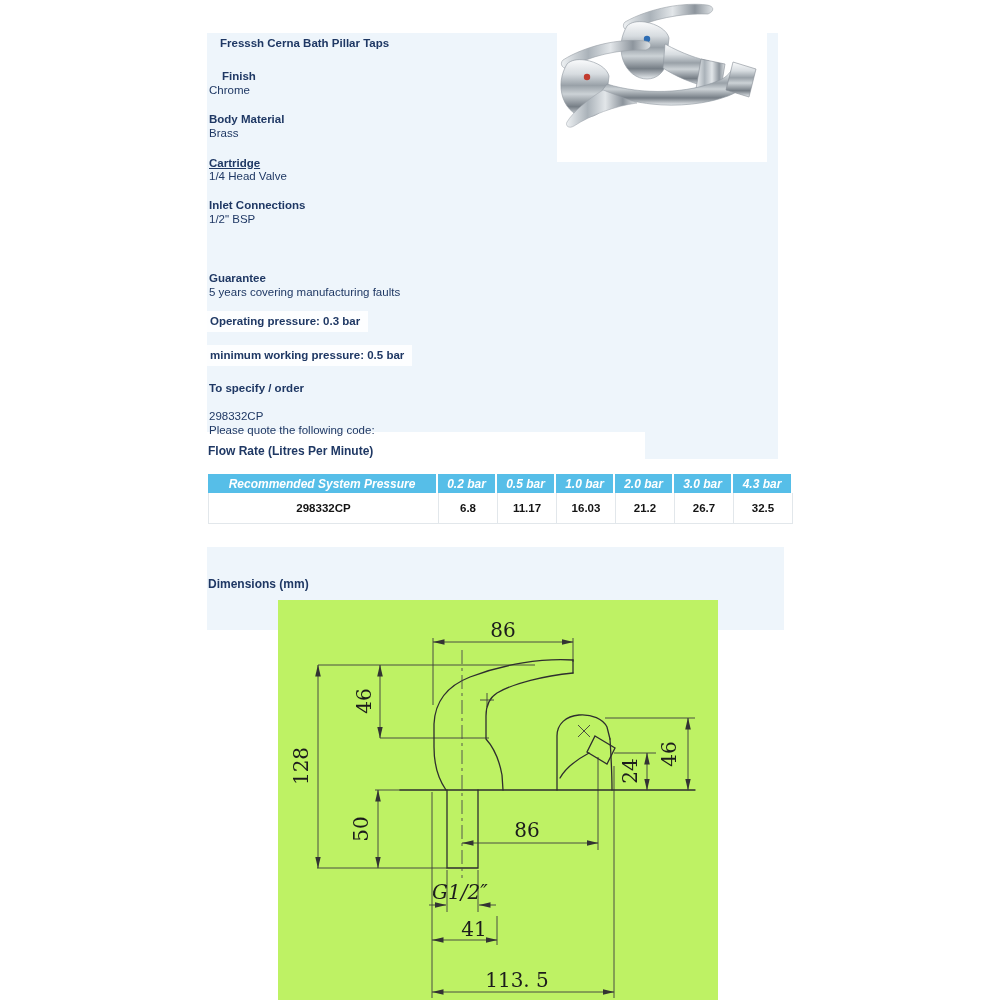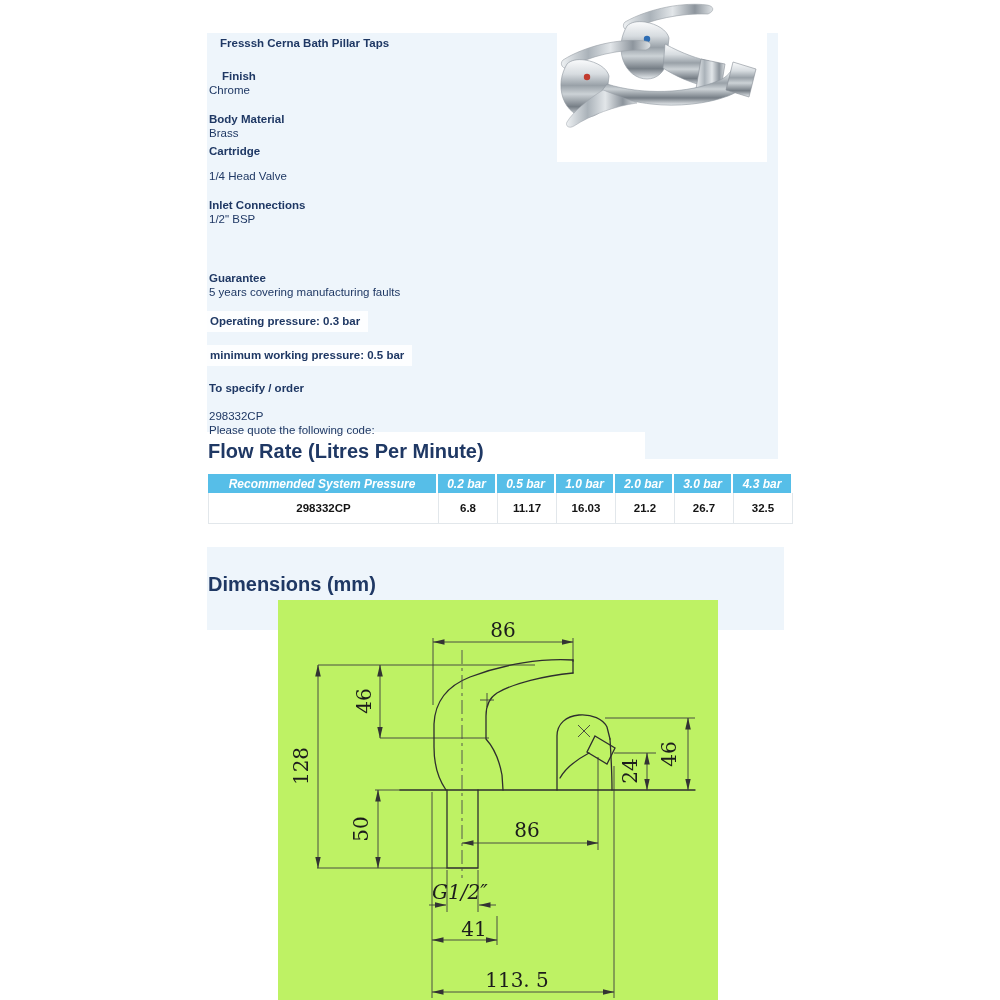--- a/index.html
+++ b/index.html
@@ -10,21 +10,21 @@
   .abs { position:absolute; }
   .spec-panel { left:207px; top:33px; width:571px; height:426px; background:#eef5fb; z-index:1; }
   .dim-band   { left:207px; top:547px; width:577px; height:83px; background:#eef5fb; z-index:1; }
   .photo-box  { left:557px; top:0px;  width:210px; height:162px; background:#fff; z-index:2; }
   .draw-box   { left:278px; top:600px; width:440px; height:400px; background:#bef264; z-index:2; }
   .heading-bg { left:195px; top:432px; width:450px; height:33px; background:#fff; z-index:2; }
 
   .t { position:absolute; z-index:3; font-size:11.5px; line-height:14px; white-space:pre; }
   .b { font-weight:bold; }
   .hl { background:#fdfeff; padding:3px 8px 4px 3px; font-weight:bold; }
-  .h1 { position:absolute; z-index:3; font-size:20px; font-weight:bold; line-height:18px; }
+  .h1 { position:absolute; z-index:3; font-size:12px; font-weight:bold; line-height:18px; }
 
   .flow-table { position:absolute; left:208px; top:474px; z-index:3; }
   .ft-header, .ft-row { display:grid; grid-template-columns:230px 59px 59px 59px 59px 59px 58px; }
   .ft-header .cell {
     background:#56bee8; color:#ffffff; font-weight:bold; font-size:12px;
     height:19px; display:flex; align-items:center; justify-content:center;
     border-right:2px solid #ffffff;
     font-style:italic;
   }
   .ft-header .cell:last-child { border-right:none; }
@@ -92,21 +92,21 @@
   </div>
 
   <div class="t b abs" style="left:209px; top:36px;padding-left:11px;">Fresssh Cerna Bath Pillar Taps</div>
 
   <div class="t b abs" style="left:206px; top:69px;margin-left:16px;">Finish</div>
   <div class="t abs" style="left:209px; top:83px;">Chrome</div>
 
   <div class="t b abs" style="left:209px; top:112px;">Body Material</div>
   <div class="t abs" style="left:209px; top:126px;">Brass</div>
 
-  <div class="t b abs" style="left:209px; top:144px;">Cartridge</div>
+  <div class="t b abs" style="left:209px; top:156px;text-decoration:underline;">Cartridge</div>
   <div class="t abs" style="left:209px; top:169px;">1/4 Head Valve</div>
 
   <div class="t b abs" style="left:209px; top:198px;">Inlet Connections</div>
   <div class="t abs" style="left:209px; top:212px;">1/2" BSP</div>
 
   <div class="t b abs" style="left:209px; top:271px;">Guarantee</div>
   <div class="t abs" style="left:209px; top:285px;">5 years covering manufacturing faults</div>
 
   <div class="t abs hl" style="left:207px; top:311px;">Operating pressure: 0.3 bar</div>
   <div class="t abs hl" style="left:207px; top:345px;">minimum working pressure: 0.5 bar</div>

